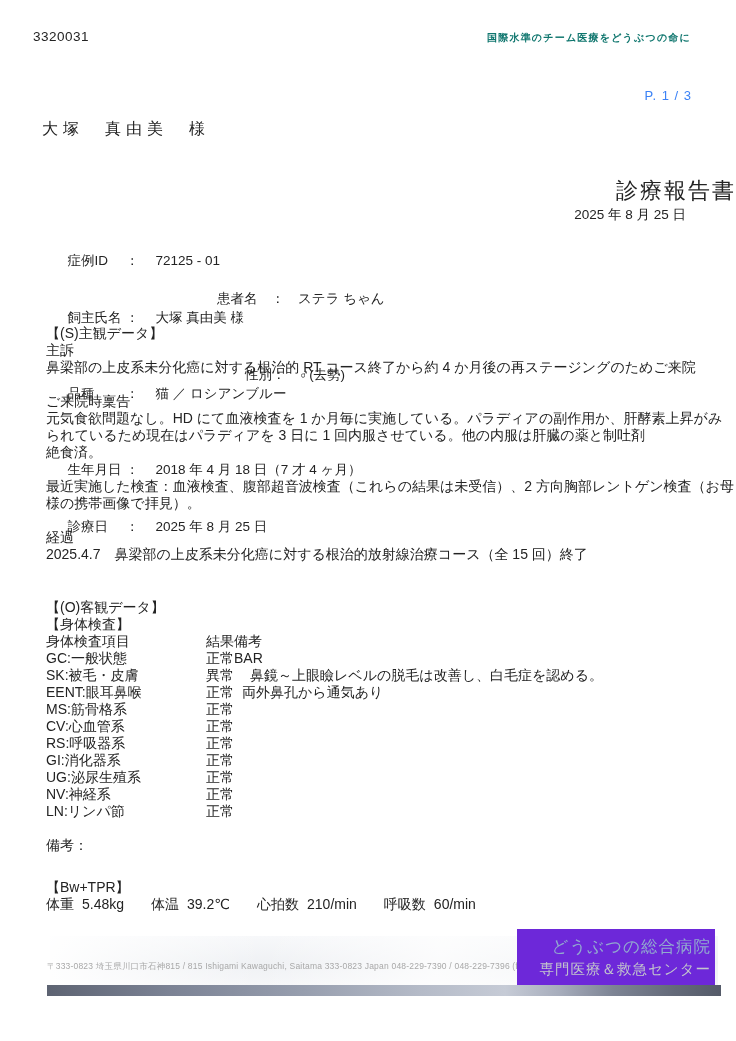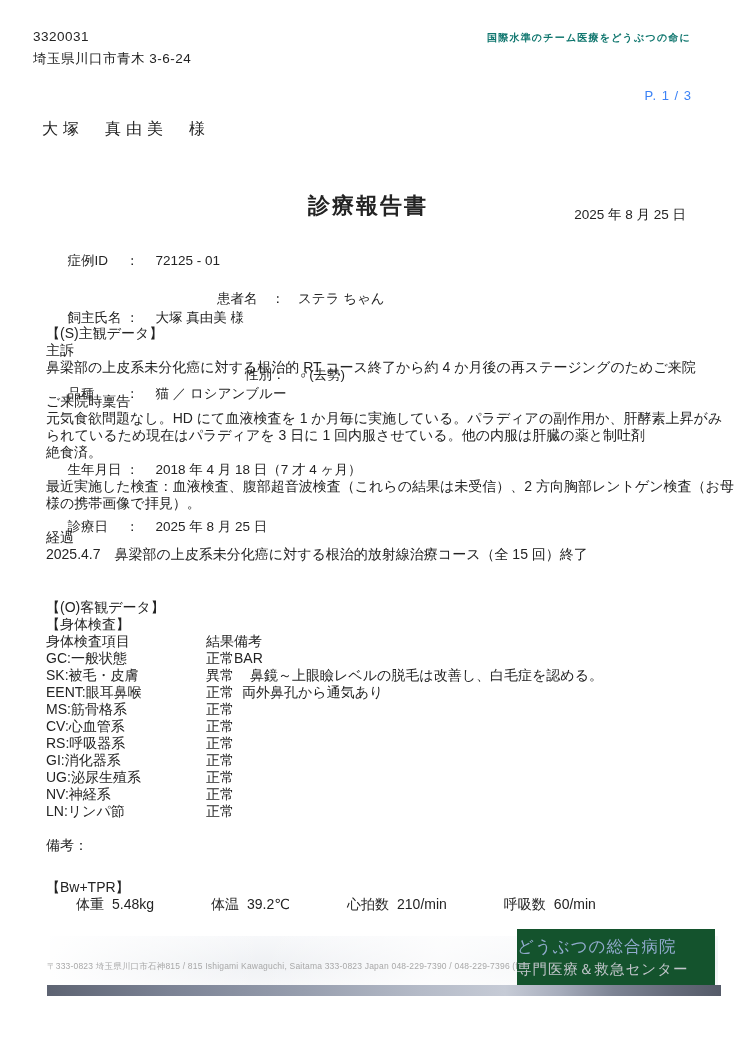--- a/index.html
+++ b/index.html
@@ -7,22 +7,22 @@
         font-family:"Liberation Sans","DejaVu Sans",sans-serif;color:#232323;}
 
   
   .cust{position:absolute;left:33px;top:26px;font-size:13.5px;line-height:22px;letter-spacing:.5px;}
   .tagline{position:absolute;right:45px;top:31px;font-size:10px;font-weight:bold;
            letter-spacing:1.2px;color:#0f766e;text-align:center;}
   .pagenum{position:absolute;right:44px;top:88px;font-size:13px;letter-spacing:1px;color:#3b82f6;}
   .addressee{position:absolute;left:42px;top:119px;font-size:16px;letter-spacing:5px;}
 
   
-  .title{position:absolute;left:0;right:0;top:176px;margin:15px;text-align:center;
-         font-size:22px;font-weight:bold;letter-spacing:2px;}
+  .title{position:absolute;left:0;right:0;top:176px;margin:0;text-align:right;
+         font-size:22px;font-weight:normal;letter-spacing:2px;}
   .rdate{position:absolute;right:50px;top:206px;font-size:13.5px;}
 
   
   .info{position:absolute;left:45px;top:232px;font-size:13.5px;line-height:19px;}
   .info-line{position:relative;white-space:pre;}
   .il-label{display:inline-block;width:58px;}
   .il-colon{display:inline-block;width:30px;}
   .il-extra{position:absolute;top:0;white-space:pre;}
   .info-line:nth-child(2) .il-extra{left:172px;}
   .info-line:nth-child(3) .il-extra{left:200px;}
@@ -43,46 +43,45 @@
   .c-remark{flex:1;white-space:pre;}
   .off-a .c-result{padding-left:10px;}
   .off-a .c-remark{padding-left:16px;}
   .off-b .c-result{padding-left:20px;}
   .off-b .c-remark{padding-left:8px;}
   .off-c .c-result{padding-left:18px;}
 
   
   .vitals{display:flex;}
   .vital{margin-right:27px;white-space:pre;}
-  .v-label{margin-right:8px;margin-left:30px;}
+  .v-label{margin-right:8px;}
 
   
   .footer-band{position:absolute;left:50px;right:18px;top:936px;height:49px;
     background:linear-gradient(180deg,#f7f8fa 0%,#eff1f4 55%,#f5f6f8 100%);}
   .footer-band::before{content:"";position:absolute;top:0;left:0;right:0;bottom:0;
     background:linear-gradient(100deg,rgba(255,255,255,.95) 0%,rgba(255,255,255,0) 32%,
                rgba(255,255,255,.75) 58%,rgba(255,255,255,0) 100%);}
   .footer-fineprint{position:absolute;left:47px;top:961px;font-size:8.5px;color:#a8a8a8;
     letter-spacing:.2px;white-space:pre;}
-  .logo-box{position:absolute;left:517px;top:929px;width:198px;height:57px;background:#14532d;
-    text-align:left;padding:7px 4px 0 0;box-sizing:border-box;}
+  .logo-box{position:absolute;left:517px;top:929px;width:198px;height:57px;background:#6d28d9;
+    text-align:right;padding:7px 4px 0 0;box-sizing:border-box;}
   .logo-line1{font-size:16.5px;color:#92abce;letter-spacing:1px;white-space:pre;}
   .logo-line2{font-size:14.5px;color:#c3c6cc;letter-spacing:1px;margin-top:2px;white-space:pre;}
   .footer-bar{position:absolute;left:47px;top:985px;width:674px;height:11px;
     background:linear-gradient(90deg,#5d6372 0%,#7b8294 18%,#979eae 38%,#b4bac7 55%,
                #c6cbd6 68%,#a7adbc 76%,#7d8494 84%,#646a79 93%,#555b69 100%);}
 </style>
 </head>
 <body>
 
 <div class="page">
 
   <div class="cust">
     <div>3320031</div>
-    <div>埼玉県川口市青木 3-6-24</div>
   </div>
 
   <div class="tagline">国際水準のチーム医療をどうぶつの命に</div>
   <div class="pagenum">P. 1 / 3</div>
   <div class="addressee">大塚　真由美　様</div>
 
   <h1 class="title">診療報告書</h1>
   <div class="rdate">2025 年 8 月 25 日</div>
 
   <div class="info">

